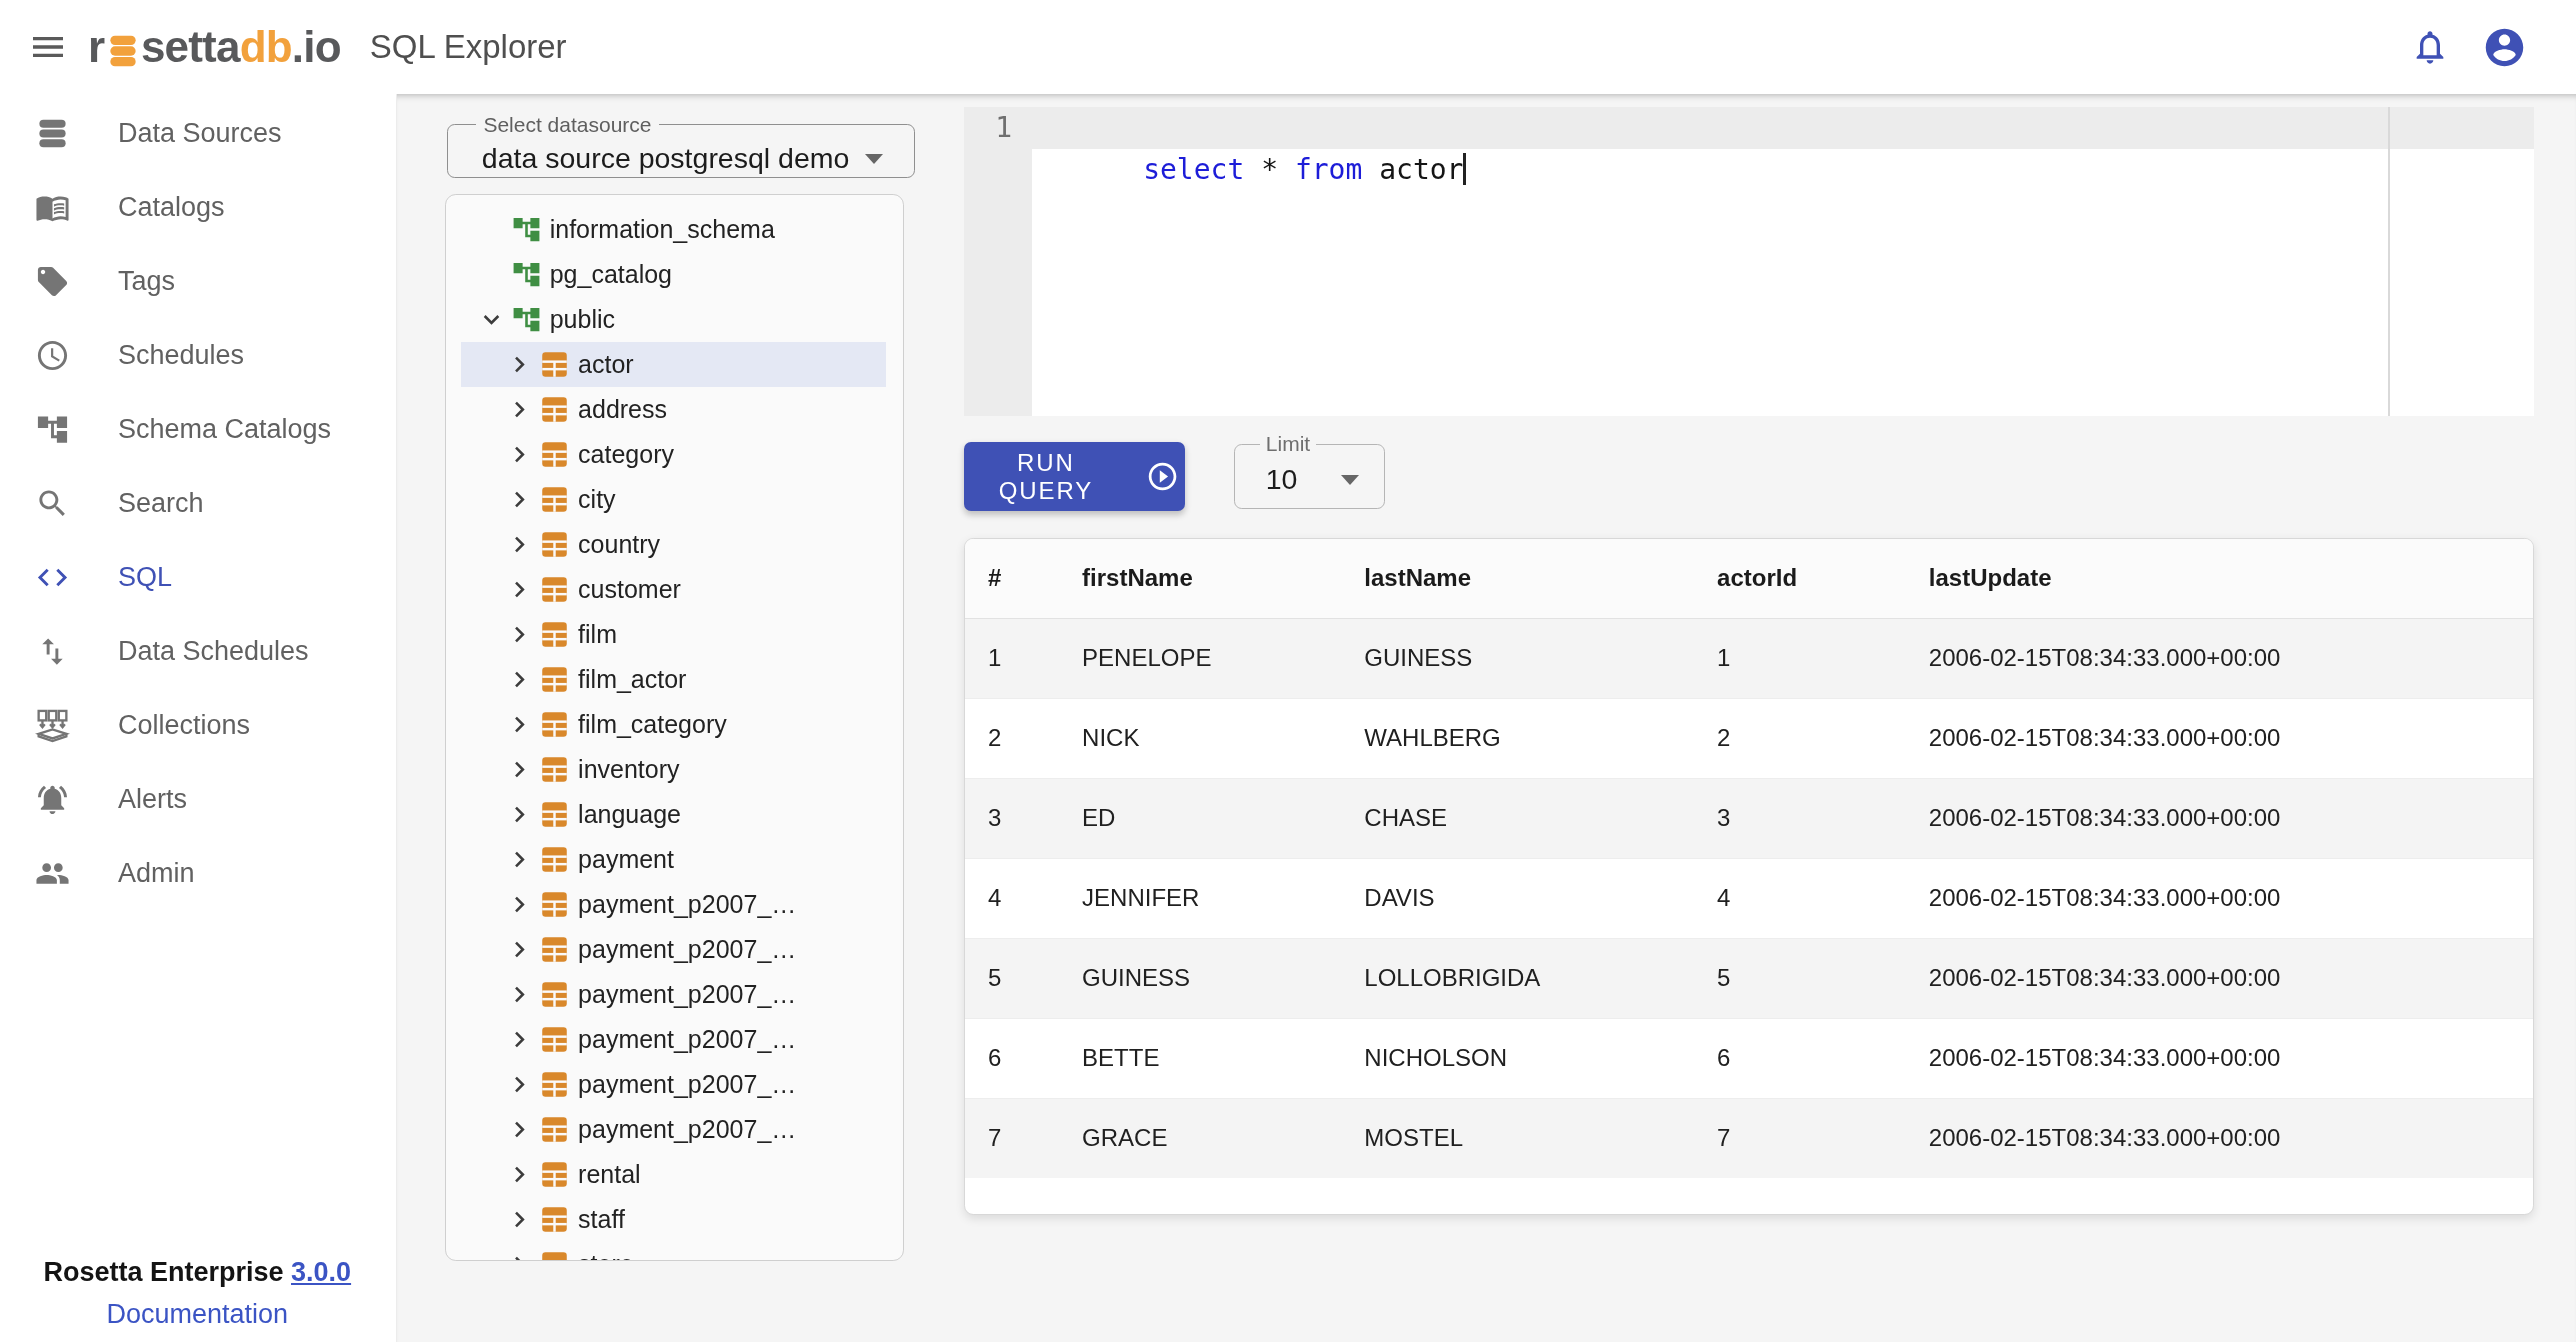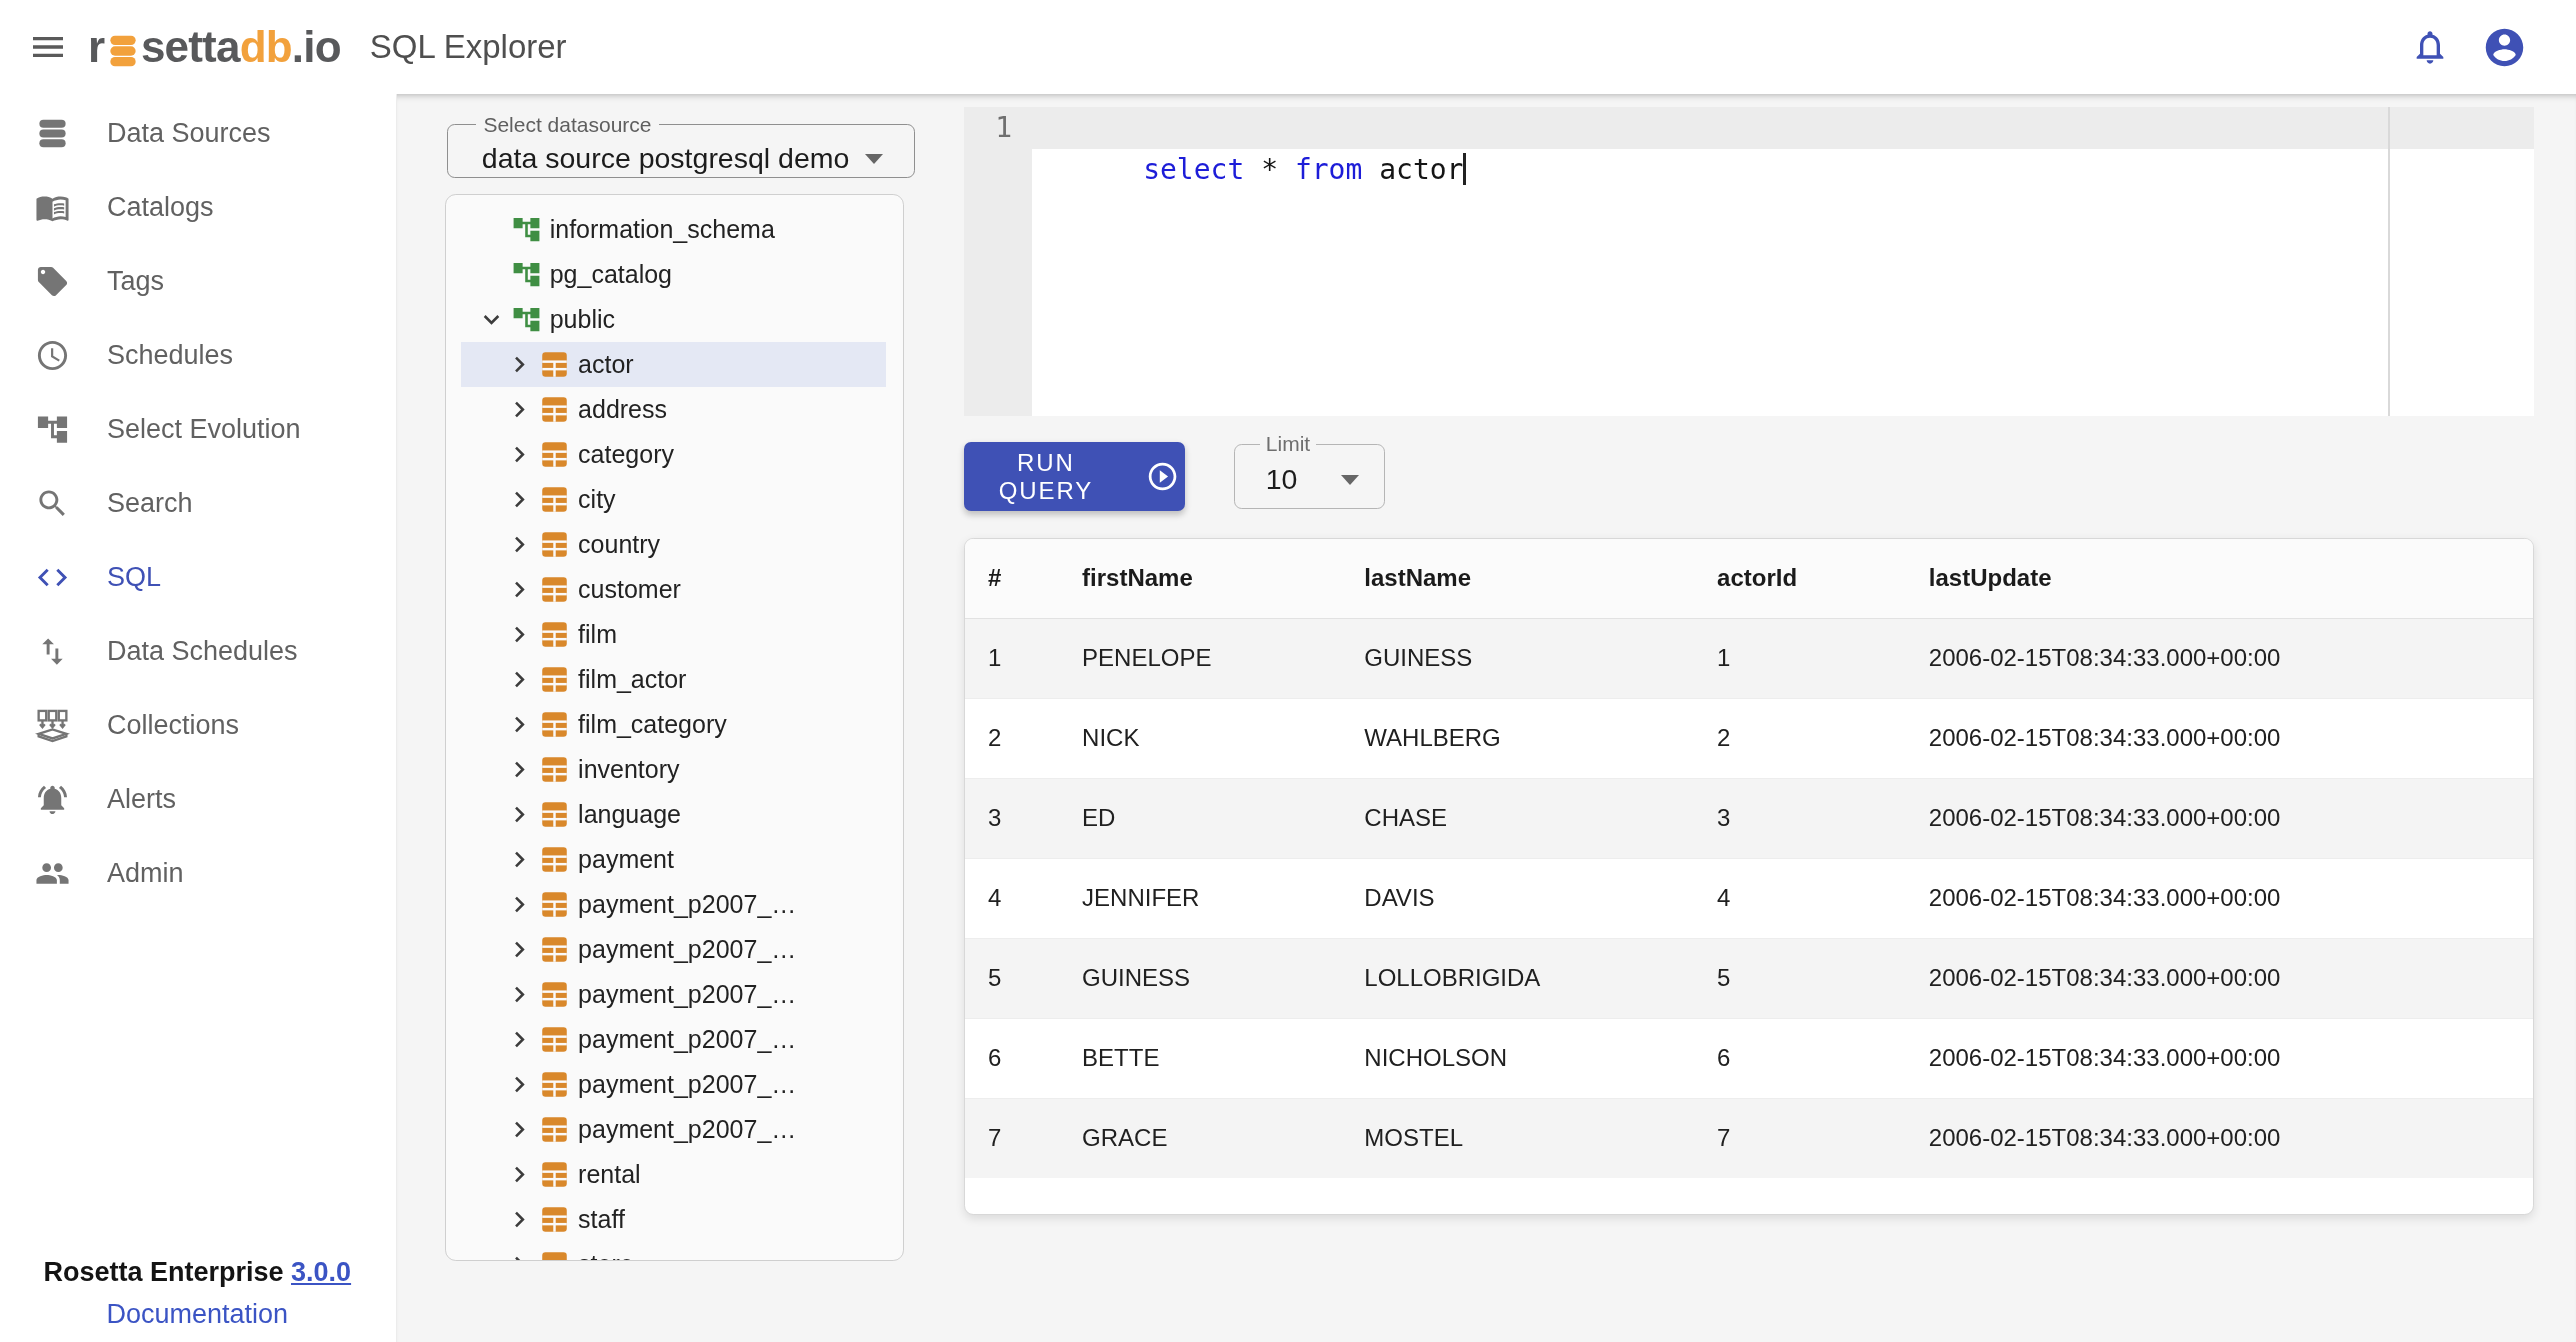--- a/index.html
+++ b/index.html
@@ -15,21 +15,21 @@
   .logo .orange{color:var(--logo-orange);}
   .logo .dbicon{width:32px;height:38px;margin:4.6px 2.3px 0 2.3px;}
   .app-title{margin-left:29px;font-size:33px;color:#4f4f4f;font-weight:400;}
   .appbar-right{margin-left:auto;display:flex;align-items:center;gap:32px;margin-right:49px;}
   .bell{width:40px;height:40px;color:var(--accent);cursor:pointer;}
   .avatar{width:45px;height:45px;color:var(--accent);cursor:pointer;}
 
   
   .sidebar{position:absolute;left:0;top:94px;width:397px;bottom:0;background:#ffffff;
     border-right:1.5px solid #ececec;z-index:20;padding-top:2.3px;}
-  .side-item{height:74px;display:flex;align-items:center;padding-left:35px;cursor:pointer;color:#616161;}
+  .side-item{height:74px;display:flex;align-items:center;padding-left:35px;cursor:pointer;color:#616161;gap:11px;}
   .side-item .icon-slot{width:35px;height:35px;color:#757575;flex:0 0 35px;}
   .side-item .side-label{margin-left:37px;font-size:27px;}
   .side-item.active{color:var(--accent);}
   .side-item.active .icon-slot{color:var(--accent);}
   .side-item.active .side-label{font-weight:500;}
   .side-footer{position:absolute;left:0;right:1.5px;bottom:12.3px;text-align:center;}
   .side-footer .line1{font-size:27px;font-weight:bold;color:#141414;margin-bottom:10.8px;}
   .side-footer a{color:#3b54c4;text-decoration:underline;cursor:pointer;}
   .side-footer .doc{font-size:27px;color:#3b54c4;text-decoration:none;}
 
@@ -150,21 +150,21 @@
       <div class="side-item">
         <span class="icon-slot"><svg viewBox="0 0 24 24" fill="currentColor" width="100%" height="100%">
             <path d="M11.99 2C6.47 2 2 6.48 2 12s4.47 10 9.99 10C17.52 22 22 17.52 22 12S17.52 2 11.99 2zM12 20c-4.42 0-8-3.58-8-8s3.58-8 8-8 8 3.58 8 8-3.58 8-8 8zm.5-13H11v6l5.25 3.15.75-1.23-4.5-2.67z"></path>
           </svg></span>
         <span class="side-label">Schedules</span>
       </div>
       <div class="side-item">
         <span class="icon-slot"><svg viewBox="0 0 24 24" fill="currentColor" width="100%" height="100%">
             <path d="M22 11V3h-7v3H9V3H2v8h7V8h2v10h4v3h7v-8h-7v3h-2V8h2v3z"></path>
           </svg></span>
-        <span class="side-label">Select Evolution</span>
+        <span class="side-label">Schema Catalogs</span>
       </div>
       <div class="side-item">
         <span class="icon-slot"><svg viewBox="0 0 24 24" fill="currentColor" width="100%" height="100%">
             <path d="M15.5 14h-.79l-.28-.27C15.41 12.59 16 11.11 16 9.5 16 5.91 13.09 3 9.5 3S3 5.91 3 9.5 5.91 16 9.5 16c1.61 0 3.09-.59 4.23-1.57l.27.28v.79l5 4.99L20.49 19l-4.99-5zm-6 0C7.01 14 5 11.99 5 9.5S7.01 5 9.5 5 14 7.01 14 9.5 11.99 14 9.5 14z"></path>
           </svg></span>
         <span class="side-label">Search</span>
       </div>
       <div class="side-item active">
         <span class="icon-slot"><svg viewBox="0 0 24 24" fill="currentColor" width="100%" height="100%">
             <path d="M9.4 16.6L4.8 12l4.6-4.6L8 6l-6 6 6 6 1.4-1.4zm5.2 0l4.6-4.6-4.6-4.6L16 6l6 6-6 6-1.4-1.4z"></path>

